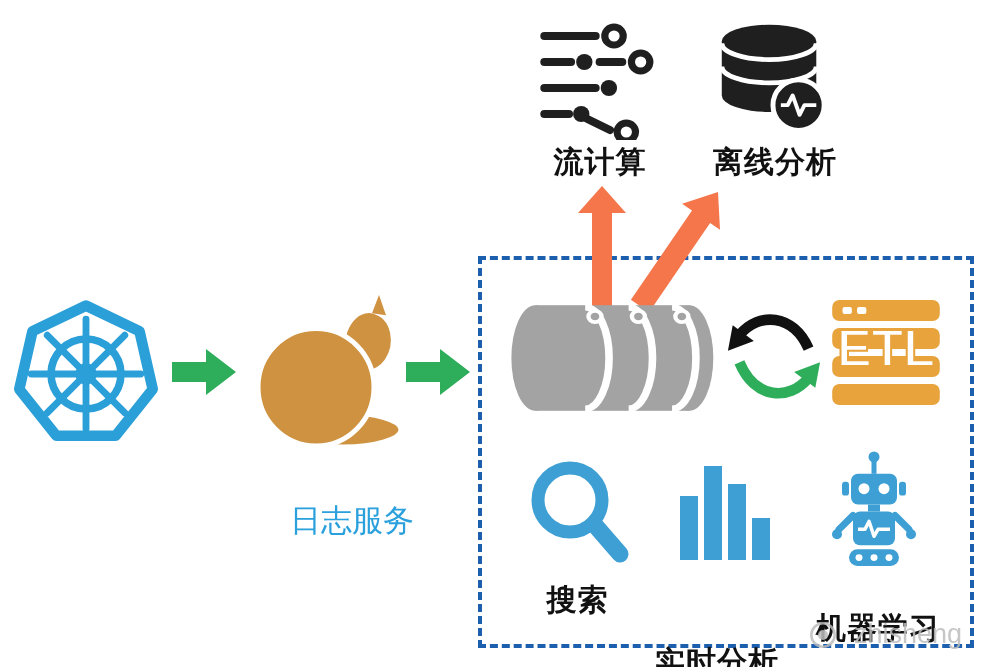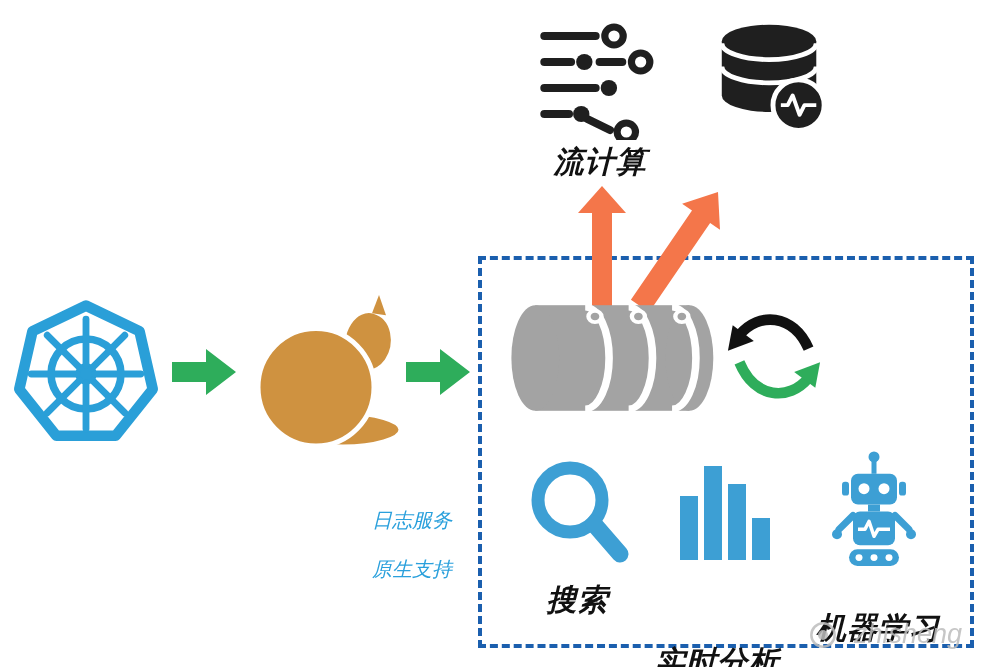--- a/index.html
+++ b/index.html
@@ -1,33 +1,32 @@
 <!DOCTYPE html>
 <html><head>
 <meta charset="utf-8">
 <style>
   html,body{margin:0;padding:0;background:#ffffff;}
   .stage{
     position:relative;width:1000px;height:667px;background:#ffffff;overflow:hidden;
     font-family:"Liberation Sans","DejaVu Sans",sans-serif;
-    font-style:italic;
   }
   .abs{position:absolute;}
   .icon svg{width:100%;height:100%;display:block;}
   .node-label{
     position:absolute;text-align:center;font-weight:700;font-size:30px;color:#111111;
     letter-spacing:1px;z-index:2;
   }
   .dashed-box{
     position:absolute;left:478px;top:256px;width:488px;height:384px;
     border:4px dashed #1b5fae;z-index:1;background:transparent;
   }
   .caption{
-    position:absolute;left:252px;top:496px;width:200px;text-align:right;
-    color:#2aa0dc;font-size:20px;line-height:49px;font-weight:400;z-index:2;
+    position:absolute;left:252px;top:496px;width:200px;text-align:center;
+    color:#2aa0dc;font-size:31px;line-height:49px;font-weight:400;z-index:2;
   }
   .etl-text{
     position:absolute;left:8px;top:26px;width:104px;text-align:center;
     font-size:52px;font-weight:800;color:#ffffff;letter-spacing:0px;
     -webkit-text-stroke:2px #e8a33d;line-height:1;z-index:2;
     font-family:"Liberation Sans","DejaVu Sans",sans-serif;
   }
   .watermark{
     position:absolute;left:808px;top:606px;width:175px;height:44px;display:flex;
     align-items:flex-end;gap:16px;z-index:6;opacity:0.85;
@@ -109,20 +108,21 @@
     <svg viewBox="0 0 128 128" preserveAspectRatio="none">
       <path d="M 14 26 a 48 17 0 0 1 96 0 v 56 a 48 17 0 0 1 -96 0 z" fill="#1f1f1f"></path>
       <g stroke="#ffffff" stroke-width="5" fill="none">
         <path d="M 14 28 a 48 17 0 0 0 96 0"></path>
         <path d="M 14 52 a 48 17 0 0 0 96 0"></path>
       </g>
       <circle cx="92" cy="92" r="26" fill="#1f1f1f" stroke="#ffffff" stroke-width="5"></circle>
       <polyline points="74,92 81,92 86,82 93,102 98,92 110,92" fill="none" stroke="#ffffff" stroke-width="4" stroke-linejoin="round"></polyline>
     </svg>
   </div>
+  <div class="node-label" style="left:705px;top:142px;width:140px;">离线分析</div>
 
   <div class="abs icon z3" style="left:578px;top:186px;width:48px;height:122px;">
     <svg viewBox="0 0 48 122" preserveAspectRatio="none">
       <polygon points="24,0 48,27 34,27 34,122 14,122 14,27 0,27" fill="#f4764a"></polygon>
     </svg>
   </div>
   <div class="abs icon z3" style="left:618px;top:180px;width:112px;height:135px;">
     <svg viewBox="0 0 112 135" preserveAspectRatio="none">
       <polygon points="12.9,119.8 74,30.5 64.1,23.8 100,12 102,49.7 92.1,43 31.1,132.2" fill="#f4764a"></polygon>
     </svg>
@@ -150,20 +150,35 @@
 
   <div class="abs icon z2" style="left:726px;top:300px;width:96px;height:112px;">
     <svg viewBox="0 0 100 115" preserveAspectRatio="none">
       <path d="M 86 50 C 70 14 34 12 14 36" fill="none" stroke="#111111" stroke-width="11"></path>
       <polygon points="2,52 7,26 29,42" fill="#111111"></polygon>
       <path d="M 14 64 C 30 102 66 104 86 80" fill="none" stroke="#2ead5b" stroke-width="11"></path>
       <polygon points="98,64 93,90 71,74" fill="#2ead5b"></polygon>
     </svg>
   </div>
 
+  <div class="abs z2" style="left:826px;top:296px;width:120px;height:120px;">
+    <svg viewBox="0 0 116 120" preserveAspectRatio="none" style="width:100%;height:100%;display:block;">
+      <g fill="#e8a33d">
+        <rect x="6" y="4" width="104" height="21" rx="7"></rect>
+        <rect x="6" y="32" width="104" height="21" rx="7"></rect>
+        <rect x="6" y="60" width="104" height="21" rx="7"></rect>
+        <rect x="6" y="88" width="104" height="21" rx="7"></rect>
+      </g>
+      <g fill="#ffffff">
+        <rect x="16" y="11" width="9" height="7" rx="2"></rect>
+        <rect x="30" y="11" width="9" height="7" rx="2"></rect>
+      </g>
+    </svg>
+    <div class="etl-text">ETL</div>
+  </div>
 
   <div class="abs icon z2" style="left:526px;top:456px;width:104px;height:114px;">
     <svg viewBox="0 0 104 114" preserveAspectRatio="none">
       <circle cx="44" cy="44" r="32" fill="none" stroke="#3d9fd4" stroke-width="13"></circle>
       <line x1="68" y1="68" x2="94" y2="98" stroke="#3d9fd4" stroke-width="17" stroke-linecap="round"></line>
     </svg>
   </div>
   <div class="node-label" style="left:530px;top:580px;width:95px;">搜索</div>
 
   <div class="abs icon z2" style="left:674px;top:456px;width:108px;height:110px;">
@@ -203,21 +218,20 @@
         <line x1="71" y1="68" x2="85" y2="82"></line>
       </g>
       <circle cx="13" cy="87" r="5" fill="#3d9fd4"></circle>
       <circle cx="87" cy="87" r="5" fill="#3d9fd4"></circle>
     </svg>
   </div>
   <div class="node-label" style="left:812px;top:608px;width:132px;">机器学习</div>
 
   <div class="caption">
     <div>日志服务</div>
-    <div>原生支持</div>
   </div>
 
   <div class="watermark">
     <span style="display:inline-block;width:30px;height:30px;">
       <svg viewBox="0 0 36 36" style="width:100%;height:100%;display:block;">
         <circle cx="18" cy="18" r="14" fill="none" stroke="#bdbdbd" stroke-width="3"></circle>
         <circle cx="18" cy="18" r="6" fill="#bdbdbd"></circle>
       </svg>
     </span>
     <span class="watermark-text">zhisheng</span>

